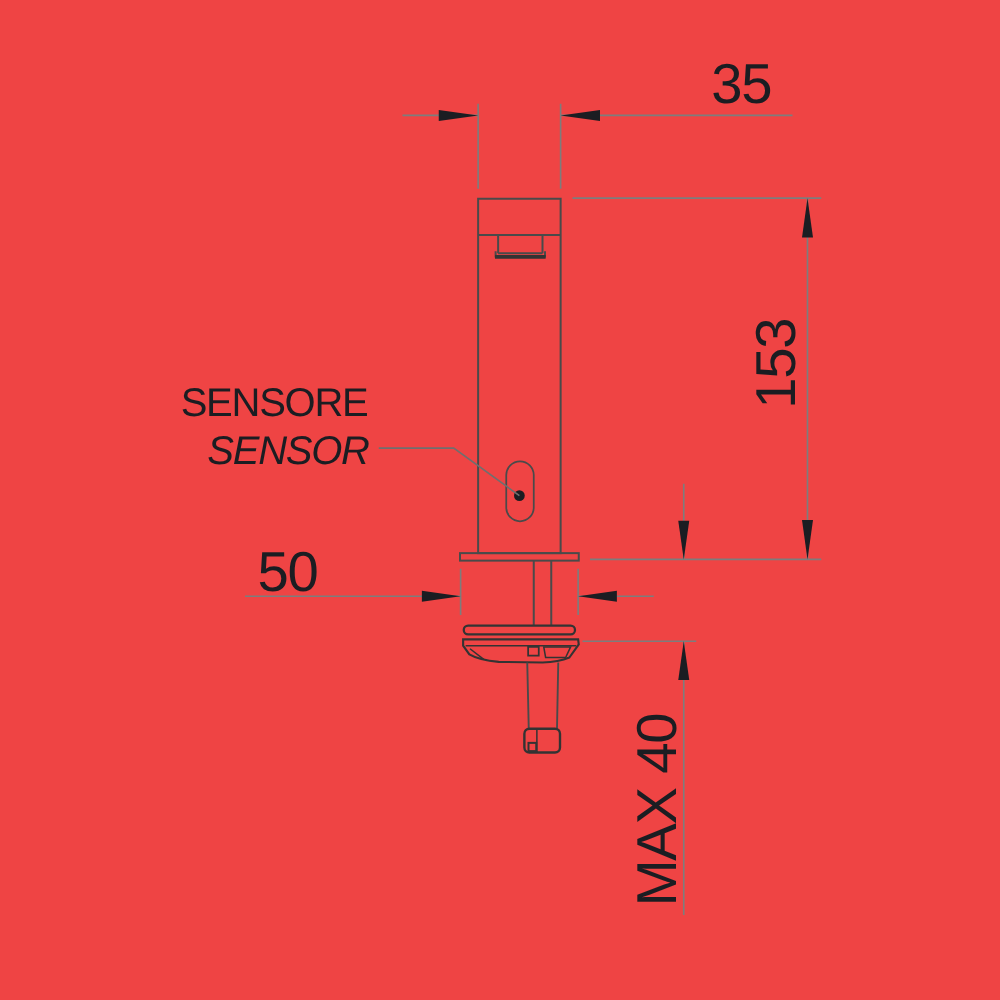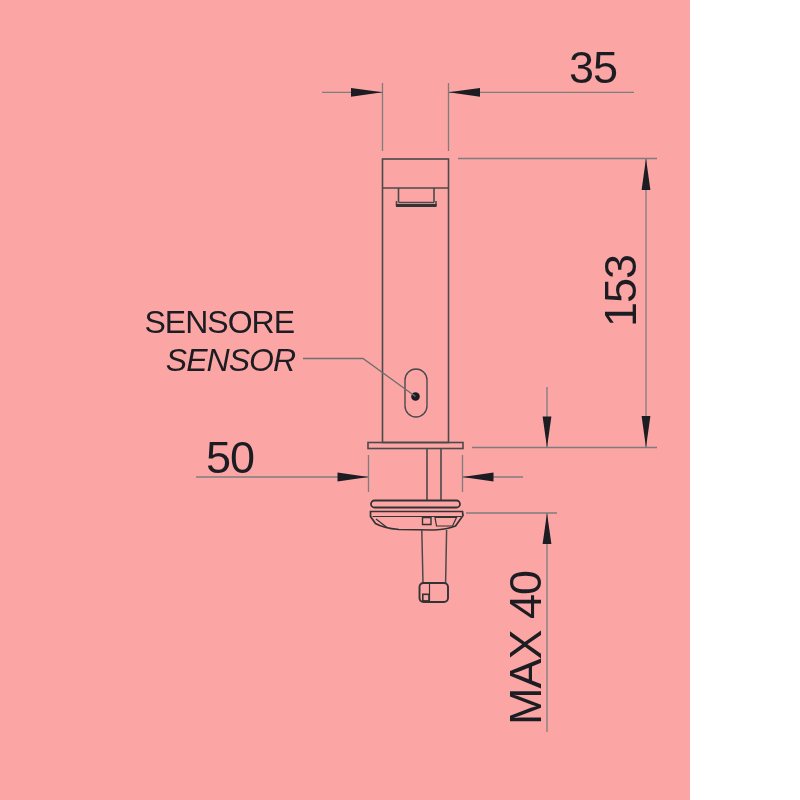--- a/index.html
+++ b/index.html
@@ -1,16 +1,16 @@
 <!DOCTYPE html>
 <html><head>
 <meta charset="utf-8">
 <style>
   html,body{margin:0;padding:0;background:#ffffff;}
-  .stage{position:relative;width:690px;height:800px;background:#fca5a5;overflow:hidden;}
+  .stage{position:relative;width:800px;height:800px;background:#ef4444;overflow:hidden;}
   svg{position:absolute;left:0;top:0;}
   .dim-num{font-family:"Liberation Sans",sans-serif;font-size:45px;fill:#1b1d22;letter-spacing:-1px;}
   .lbl{font-family:"Liberation Sans",sans-serif;font-size:32px;fill:#1b1d22;letter-spacing:-1px;}
   .lbl-italic{font-style:italic;}
   .thin{stroke-width:1.2;}
   .bold-part{stroke:#333333;}
 </style>
 </head>
 <body>
 

